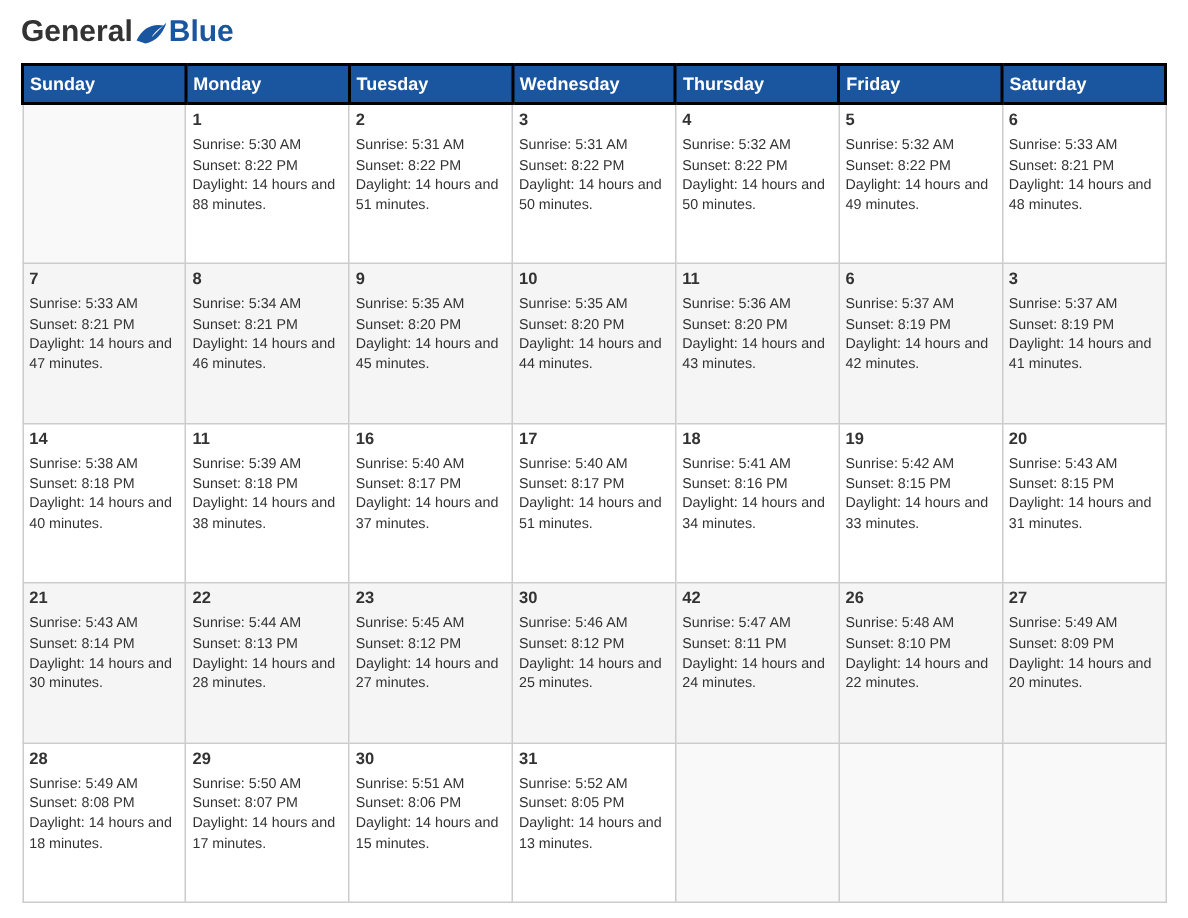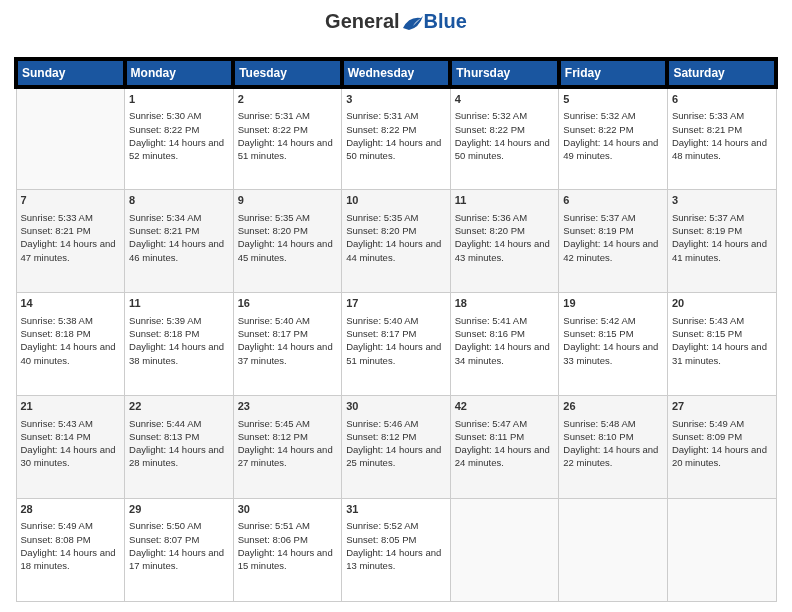--- a/index.html
+++ b/index.html
@@ -12,23 +12,23 @@
     }
     .page {
       width: 792px;
       height: 612px;
       padding: 10px 14px;
       display: flex;
       flex-direction: column;
     }
     .header {
       display: flex;
-      justify-content: center;
+      justify-content: flex-start;
       align-items: flex-start;
-      margin-bottom: 24px;
+      margin-bottom: 9px;
     }
     .logo {
       display: flex;
       flex-direction: column;
       align-items: flex-start;
     }
     .title-block {
       text-align: right;
     }
     .month-title {
@@ -46,21 +46,21 @@
       border-collapse: collapse;
       flex: 1;
     }
     th {
       background-color: #1a56a0;
       color: white;
       font-size: 12px;
       font-weight: bold;
       padding: 5px 4px;
       text-align: left;
-      border: 4px solid #000000;
+      border: 2px solid #000000;
     }
     td {
       border: 1px solid #ccc;
       vertical-align: top;
       padding: 3px 4px;
       font-size: 9.5px;
       color: #333;
       width: calc(100% / 7);
       height: 82px;
     }
@@ -116,21 +116,21 @@
     </thead>
     <tbody id="calendar-body">
         <tr>
           <td class="empty-cell"></td>
           <td>
             <div class="cell-content">
               <span class="day-num">1</span>
               <div>Sunrise: 5:30 AM</div>
               <div>Sunset: 8:22 PM</div>
               <div>Daylight: 14 hours and</div>
-              <div>52 minutes.</div>
+              <div>88 minutes.</div>
             </div>
           </td>
           <td>
             <div class="cell-content">
               <span class="day-num">2</span>
               <div>Sunrise: 5:31 AM</div>
               <div>Sunset: 8:22 PM</div>
               <div>Daylight: 14 hours and</div>
               <div>51 minutes.</div>
             </div>

